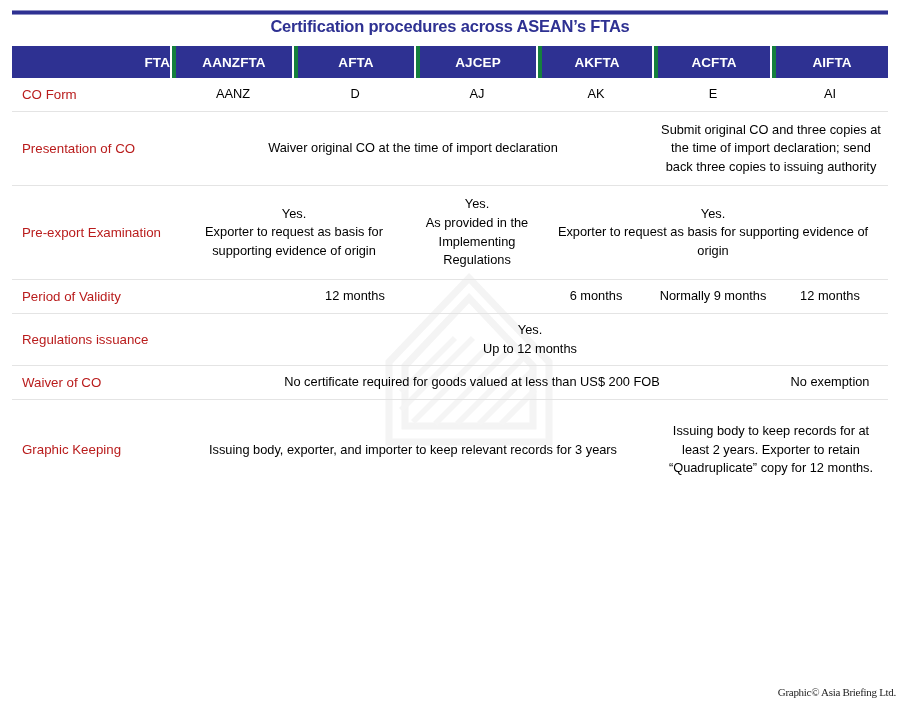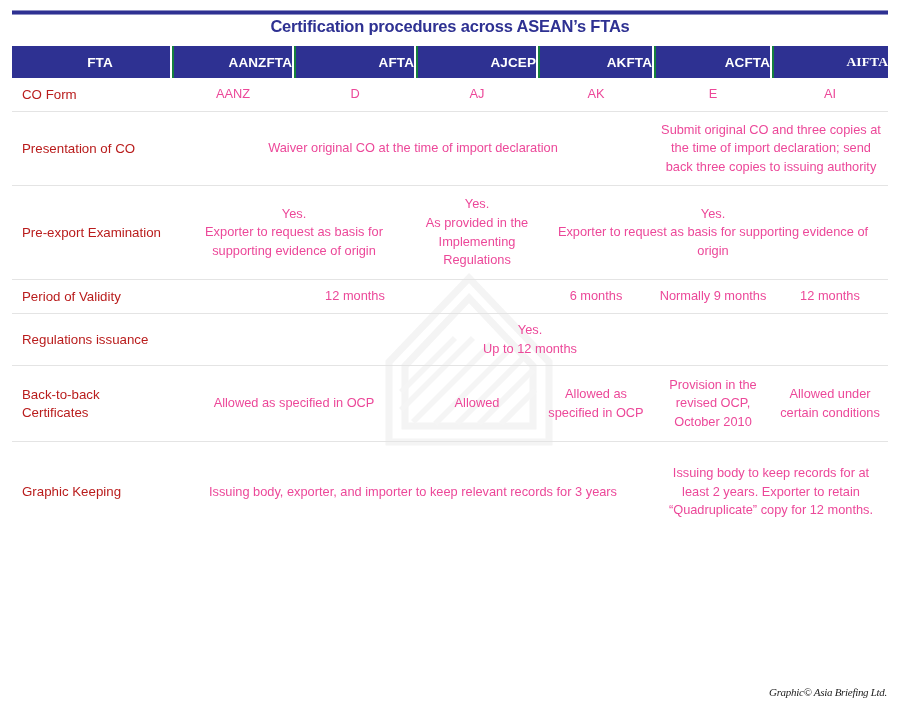--- a/index.html
+++ b/index.html
@@ -68,36 +68,36 @@
   }
 
   
   thead th {
     background: #2e3192;
     color: #ffffff;
     font-size: 13.5px;
     font-weight: bold;
     height: 32px;
     vertical-align: middle;
-    text-align: right;
-    border-left: 2px solid #15803d;
+    text-align: center;
+    border-left: 4px solid #15803d;
     border-right: 2px solid #ffffff;
     letter-spacing: 0.1px;
   }
   thead th.first {
-    text-align: center;
+    text-align: right;
     padding-left: 18px;
     border-left: none;
   }
-  thead th.last { border-right: none; font-family: Liberation Serif, serif; }
+  thead th.last { border-right: none; }
 
   
   tbody td {
     font-size: 12.8px;
-    color: #ec4899;
+    color: #000000;
     text-align: center;
     vertical-align: middle;
     line-height: 1.45;
     border-bottom: 1px solid #e4e4e4;
     padding: 6px 4px;
     position: relative;
     background: transparent;
   }
   tbody td.rowlabel {
     text-align: left;
@@ -114,23 +114,22 @@
   .c2 { width: 122px; }
   .c3 { width: 122px; }
   .c4 { width: 116px; }
   .c5 { width: 118px; }
   .c6 { width: 116px; }
 
   
   .credit {
     position: absolute;
     top: 686px;
-    right: 13px;
+    right: 4px;
     font-family: "Liberation Serif", serif;
-    font-style: italic;
     font-size: 11px;
     color: #1d1d1d;
     letter-spacing: -0.3px;
   }
 </style>
 </head>
 <body>
 
 <div id="page">
 
@@ -201,27 +200,24 @@
             <td class="rowlabel">Period of Validity</td>
             <td colspan="3">12 months</td>
             <td>6 months</td>
             <td>Normally 9 months</td>
             <td>12 months</td>
           </tr>
           <tr style="height: 52px;">
             <td class="rowlabel">Regulations issuance</td>
             <td colspan="6">Yes.<br>Up to 12 months</td>
           </tr>
-          <tr style="height: 76px;">
-            <td class="rowlabel">Back-to-back Certificates</td>
-            <td colspan="2">Allowed as specified in OCP</td>
-            <td>Allowed</td>
-            <td>Allowed as specified in OCP</td>
-            <td>Provision in the revised OCP, October 2010</td>
-            <td>Allowed under certain conditions</td>
+          <tr style="height: 34px;">
+            <td class="rowlabel">Waiver of CO</td>
+            <td colspan="5">No certificate required for goods valued at less than US$ 200 FOB</td>
+            <td>No exemption</td>
           </tr>
           <tr style="height: 100px;">
             <td class="rowlabel">Graphic Keeping</td>
             <td colspan="4">Issuing body, exporter, and importer to keep relevant records for 3 years</td>
             <td colspan="2">Issuing body to keep records for at least 2 years. Exporter to retain “Quadruplicate” copy for 12 months.</td>
           </tr>
         </tbody>
     </table>
   </div>
 

